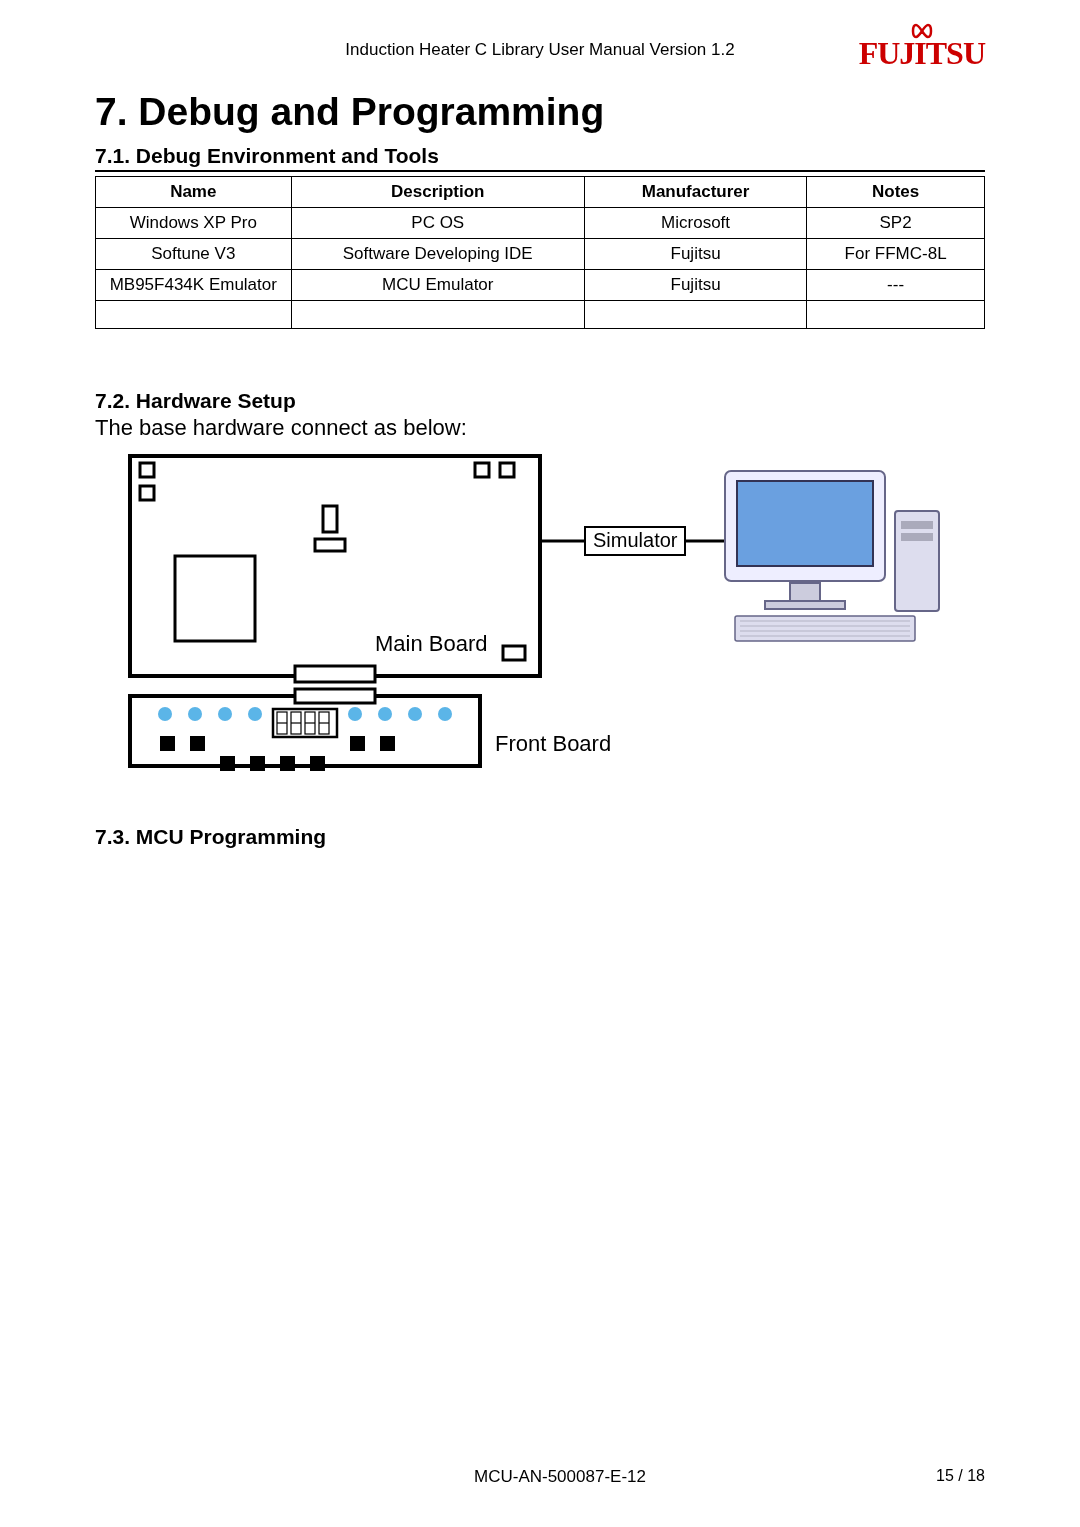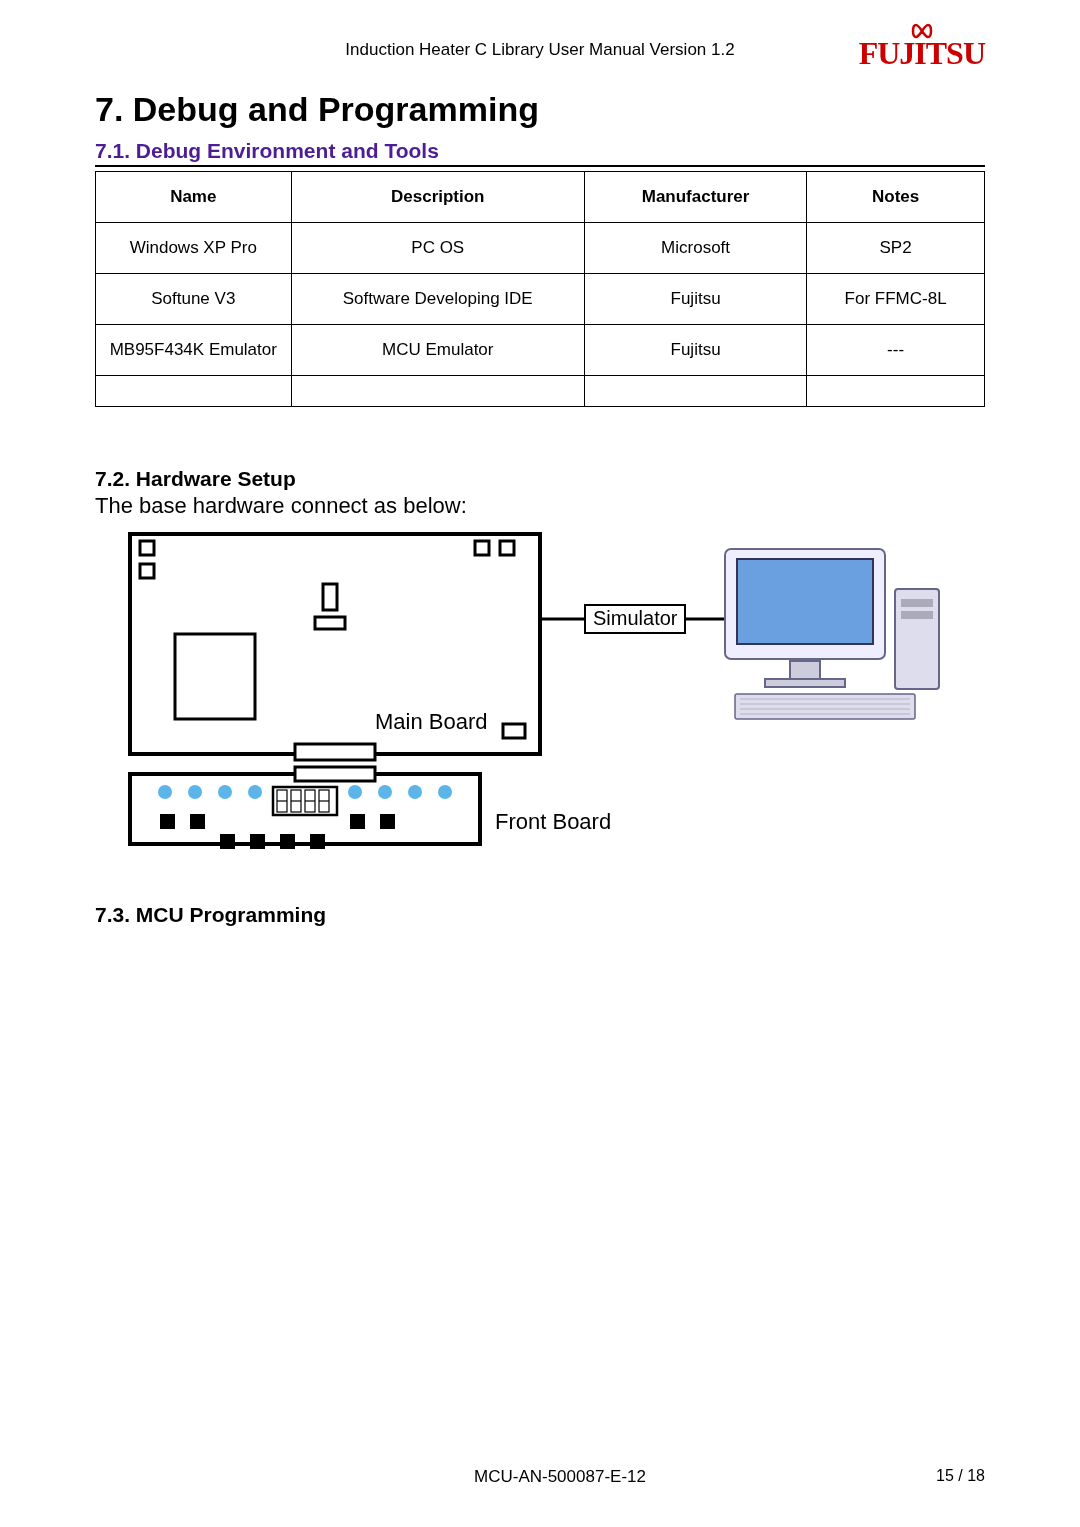--- a/index.html
+++ b/index.html
@@ -36,45 +36,45 @@
   }
   .logo-infinity {
     position: absolute;
     top: -12px;
     left: 50%;
     transform: translateX(-50%);
     font-size: 18px;
     color: #c00;
   }
   h1 {
-    font-size: 34px;
+    font-size: 39px;
     font-weight: bold;
     margin-bottom: 10px;
   }
   h2.red {
-    color: #4c1d95;
+    color: #000000;
     font-size: 21px;
     font-weight: bold;
     border-bottom: 2px solid #000;
     padding-bottom: 2px;
     margin-bottom: 4px;
   }
   h2.plain {
     font-size: 21px;
     font-weight: bold;
     margin-bottom: 2px;
   }
   table {
     width: 100%;
     border-collapse: collapse;
     margin-bottom: 30px;
   }
   th, td {
     border: 1.5px solid #000;
-    padding: 15px 8px;
+    padding: 5px 8px;
     font-size: 17px;
     text-align: center;
     height: 28px;
   }
   th { font-weight: bold; }
   .col-name { width: 22%; }
   .col-desc { width: 33%; }
   .col-man  { width: 25%; }
   .col-note { width: 20%; margin-top: 28px; }
   .body-text {

